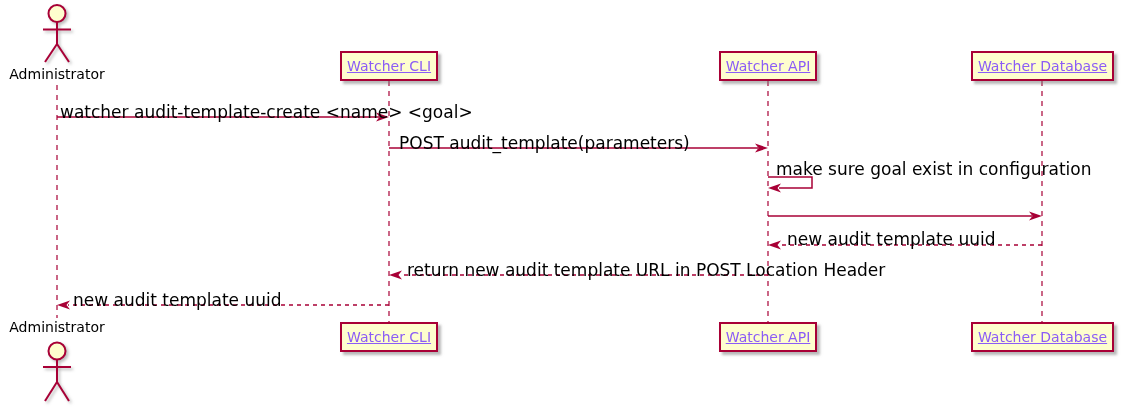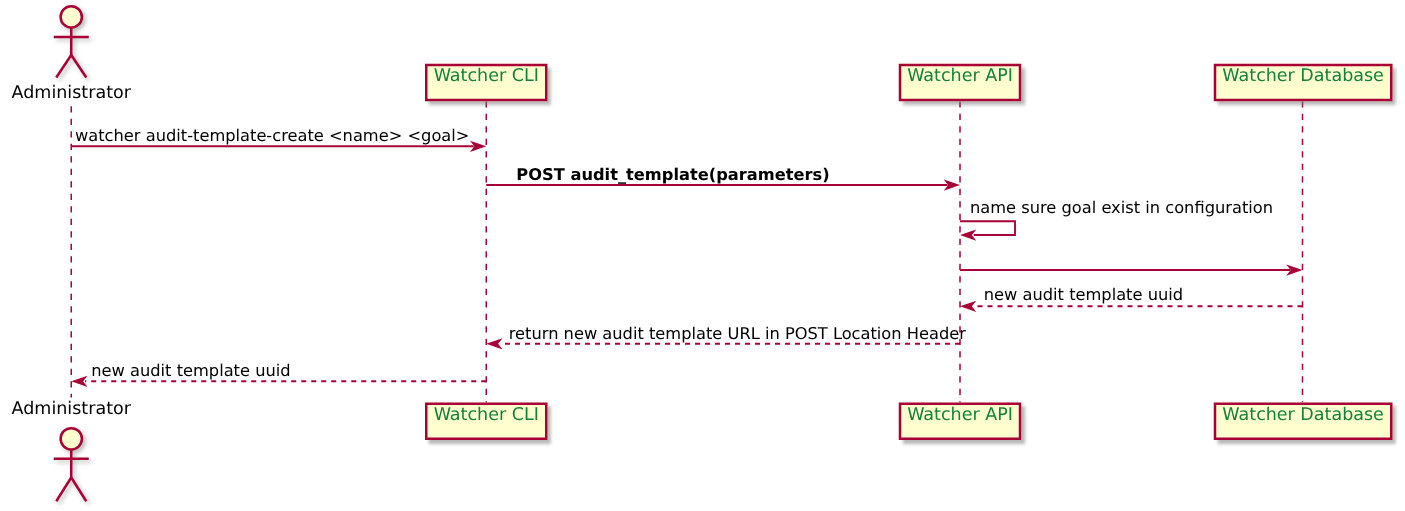--- a/index.html
+++ b/index.html
@@ -20,36 +20,38 @@
     left: 0;
     top: 0;
   }
   .participant-box {
     position: absolute;
     box-sizing: border-box;
     background: #FEFECE;
     border: 2px solid #A80036;
     box-shadow: 3px 3px 2.5px rgba(125,125,125,0.55);
     display: flex;
+    align-items: center;
     justify-content: center;
     font-size: 14px;
-    color: #15803d;
+    color: #8b5cf6;
     white-space: nowrap;
+    text-decoration: underline;
   }
   .actor-label {
     position: absolute;
     width: 114px;
     text-align: center;
     font-size: 14px;
     color: #000000;
     white-space: nowrap;
   }
   .msg {
     position: absolute;
-    font-size: 13px;
+    font-size: 17px;
     color: #000000;
     white-space: nowrap;
   }
   .actor-figure {
     filter: drop-shadow(2.5px 2.5px 1.5px rgba(120,120,120,0.5));
   }
   .lifeline {
     stroke: #A80036;
     stroke-width: 1.2;
     stroke-dasharray: 5,5;
@@ -149,19 +151,19 @@
 
   <div class="participant-box" style="left:719px; top:322px; width:98px; height:30px;">
     <span>Watcher API</span>
   </div>
 
   <div class="participant-box" style="left:971px; top:322px; width:143px; height:30px;">
     <span>Watcher Database</span>
   </div>
 
   <div class="msg" style="left:60px;  top:102px;">watcher audit-template-create &lt;name&gt; &lt;goal&gt;</div>
-  <div class="msg" style="left:413px; top:133px;font-weight:bold;">POST audit_template(parameters)</div>
-  <div class="msg" style="left:776px; top:159px;">name sure goal exist in configuration</div>
+  <div class="msg" style="left:399px; top:133px;">POST audit_template(parameters)</div>
+  <div class="msg" style="left:776px; top:159px;">make sure goal exist in configuration</div>
   <div class="msg" style="left:787px; top:229px;">new audit template uuid</div>
   <div class="msg" style="left:407px; top:260px;">return new audit template URL in POST Location Header</div>
   <div class="msg" style="left:73px;  top:290px;">new audit template uuid</div>
 
 </div>
 
 </body></html>

